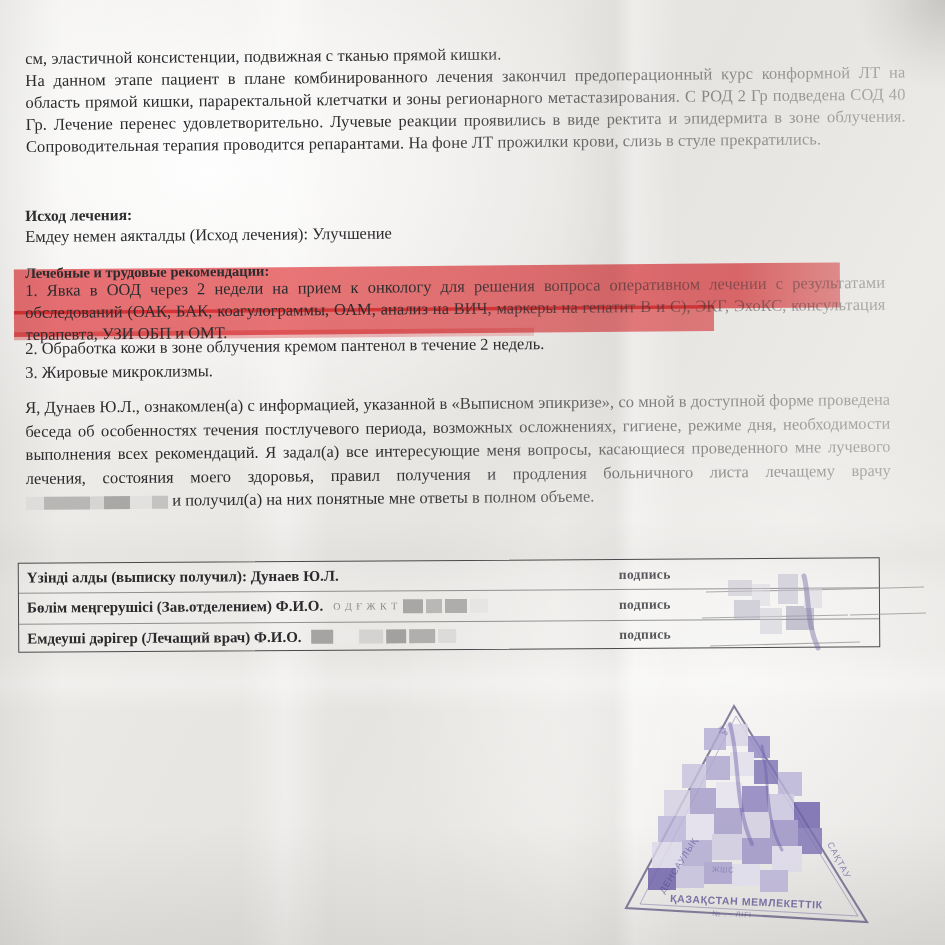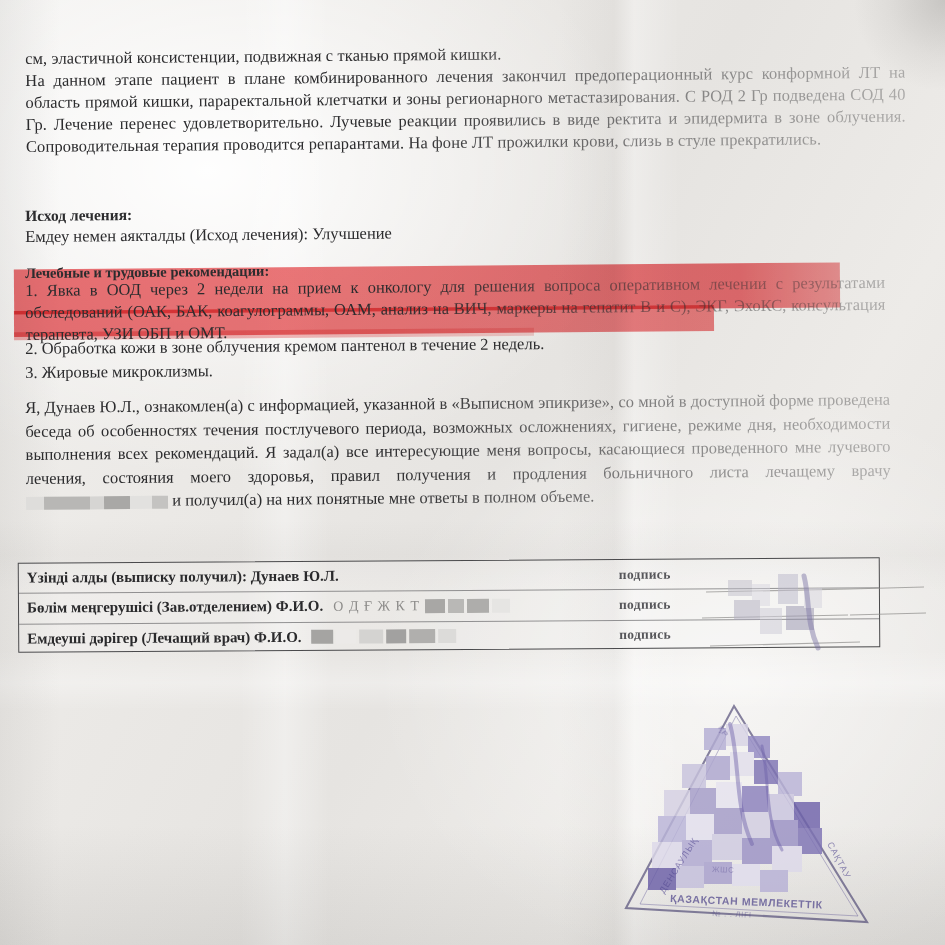--- a/index.html
+++ b/index.html
@@ -155,21 +155,21 @@
 
     <div class="row">
       <span class="lbl">Үзінді алды (выписку получил): Дунаев Ю.Л.</span>
       <span class="mid"></span>
       <span class="sgn">подпись</span>
     </div>
 
     <div class="row">
       <span class="lbl">Бөлім меңгерушісі (Зав.отделением) Ф.И.О.</span>
       <span class="mid">
-        <span style="font-size:14px;color:#8d8c8a;letter-spacing:1px;margin-right:5px;">О Д Ғ Ж К Т</span>
+        <span style="font-size:10px;color:#8d8c8a;letter-spacing:1px;margin-right:5px;">О Д Ғ Ж К Т</span>
         <span class="blk" style="width:20px;background:#a8a7a5;"></span>
         <span class="blk" style="width:16px;background:#b9b8b6;"></span>
         <span class="blk" style="width:22px;background:#aeadab;"></span>
         <span class="blk" style="width:18px;background:#e6e5e3;"></span>
       </span>
       <span class="sgn">подпись</span>
     </div>
 
     <div class="row">
       <span class="lbl">Емдеуші дәрігер (Лечащий врач) Ф.И.О.</span>

